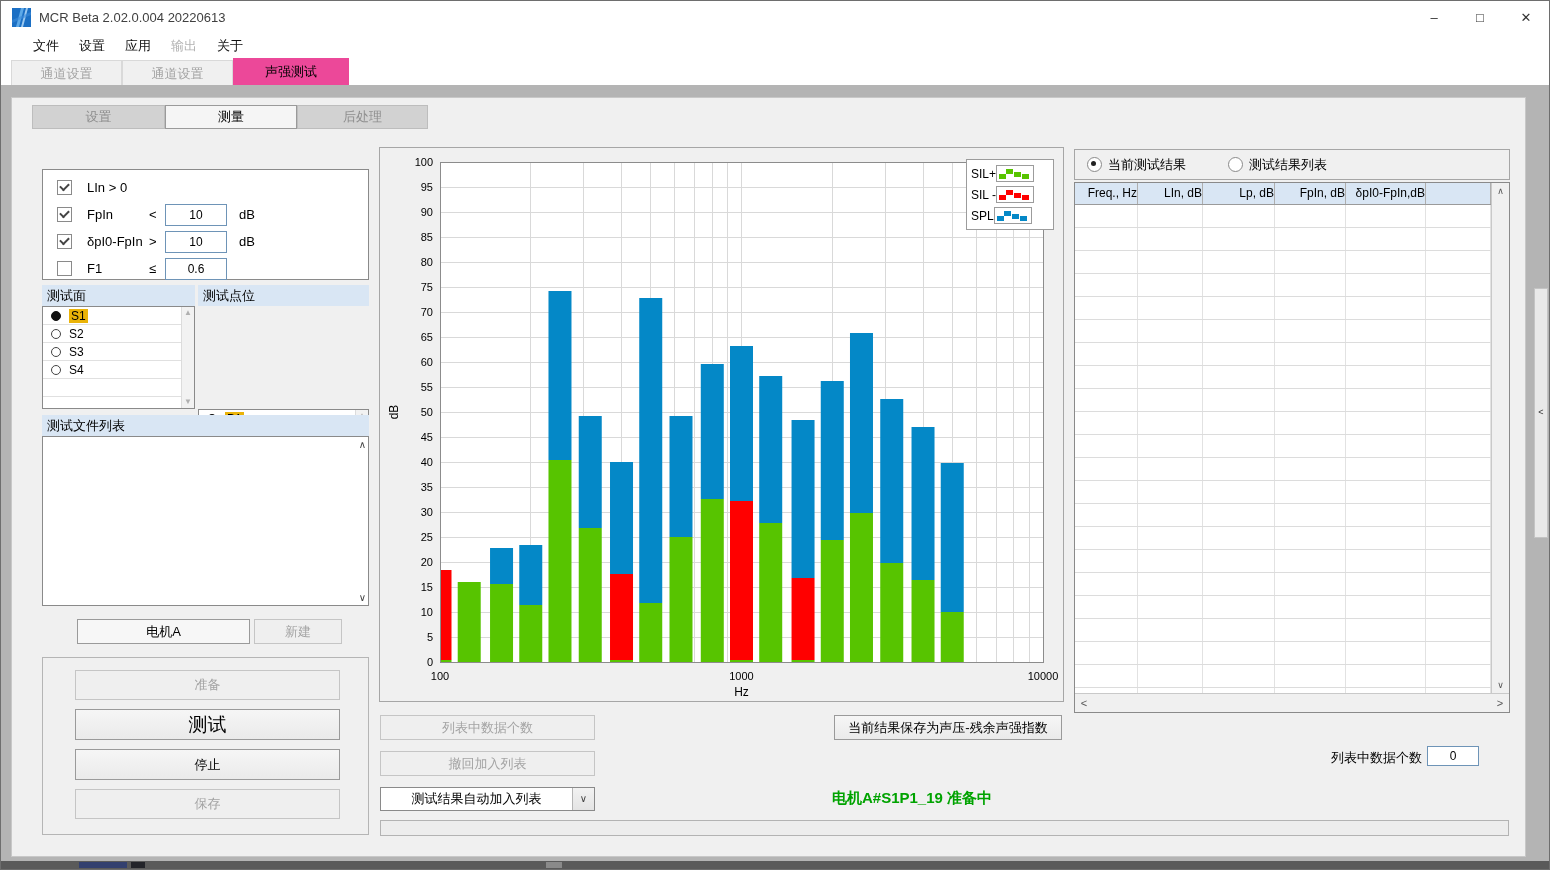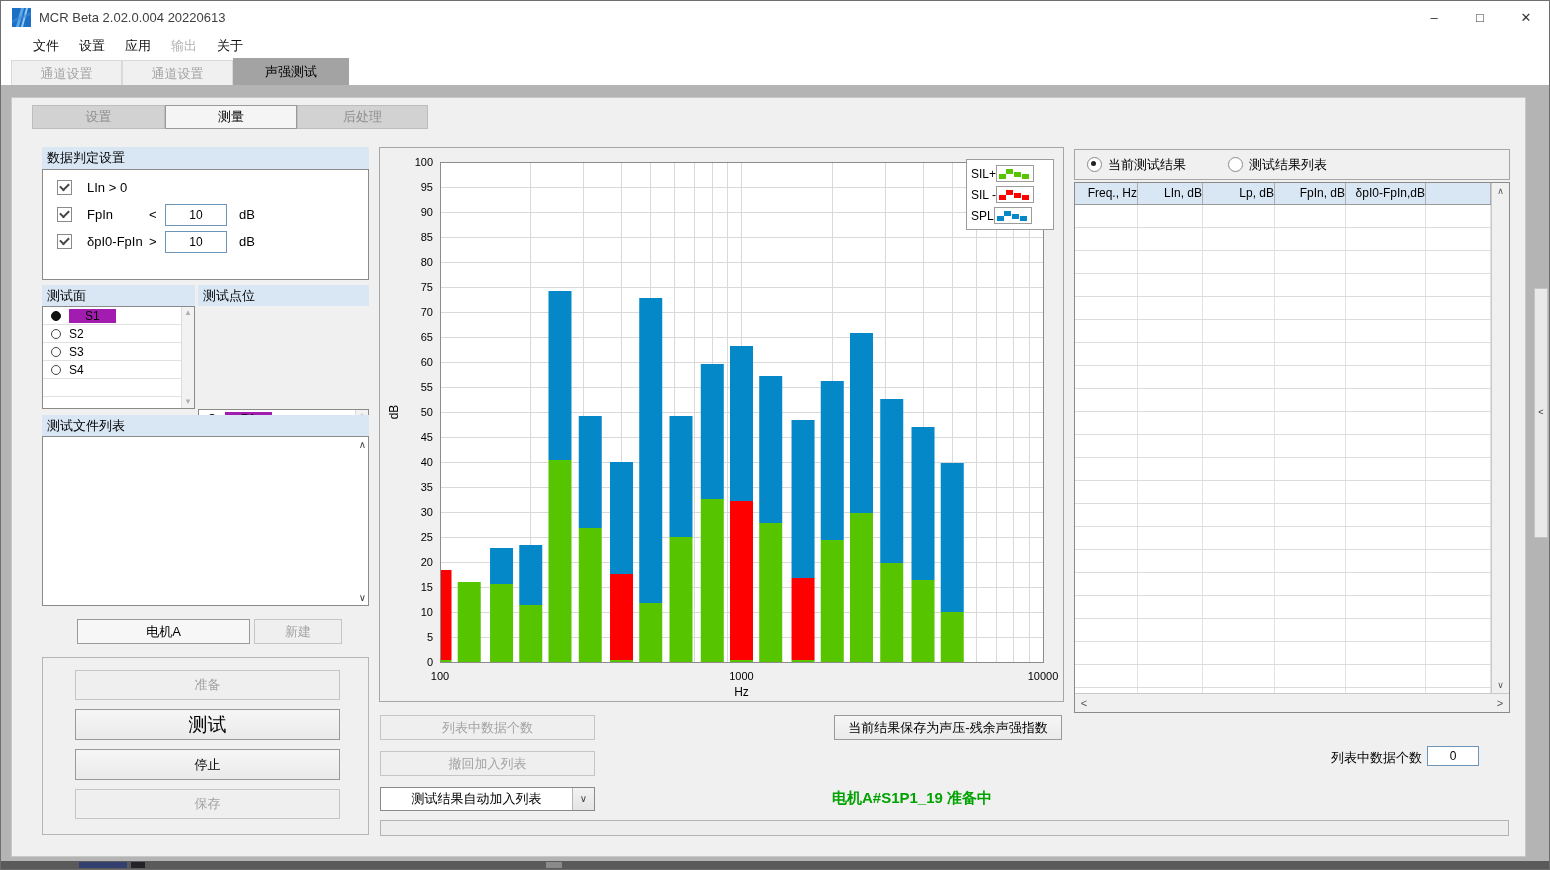--- a/index.html
+++ b/index.html
@@ -12,21 +12,21 @@
   .win-btns{position:absolute;right:0;top:0;height:33px;display:flex;}
   .win-btn{width:46px;height:33px;display:flex;align-items:center;justify-content:center;font-size:13px;color:#333;}
   
   .menubar{position:absolute;left:0;top:33px;right:0;height:24px;background:#ffffff;display:flex;align-items:center;padding-left:22px;}
   .menu-item{padding:3px 10px;font-size:13px;color:#111;}
   .menu-item.disabled{color:#b2b2b2;}
   
   .tabstrip{position:absolute;left:0;top:57px;right:0;height:27px;background:#ffffff;display:flex;align-items:flex-end;padding-left:10px;}
   .main-tab{width:111px;height:25px;line-height:25px;text-align:center;font-size:13px;background:#f0f0f0;
             border:1px solid #d9d9d9;border-bottom:none;color:#a3a3a3;box-sizing:border-box;}
-  .main-tab.active{width:116px;height:27px;line-height:27px;background:#a3a3a3;color:#000;border:none;}
+  .main-tab.active{width:116px;height:27px;line-height:27px;background:#ec4899;color:#000;border:none;}
   .band{position:absolute;left:0;top:84px;right:0;height:12px;background:#b4b4b4;}
   
   .content{position:absolute;left:10px;top:96px;width:1515px;height:760px;background:#f0f0f0;
            border:1px solid #c8c8c8;box-sizing:border-box;}
   .abs{position:absolute;box-sizing:border-box;}
   
   .sub-tab{height:24px;line-height:22px;text-align:center;font-size:13px;background:#d2d2d2;
            border:1px solid #bdbdbd;color:#8e8e8e;}
   .sub-tab.active{background:#f5f5f5;color:#000;border:1px solid #9a9a9a;}
   
@@ -43,21 +43,21 @@
   .jrow .op{position:absolute;left:106px;top:3px;}
   .jrow .unit{position:absolute;left:196px;top:3px;}
   .num-input{position:absolute;left:122px;top:0px;width:60px;height:20px;border:1px solid #6e94b7;
              background:#fff;text-align:center;font-size:12px;font-family:inherit;padding:0;}
   
   .list-box{background:#fff;border:1px solid #8a8a8a;position:relative;overflow:hidden;}
   .list-rows{position:absolute;left:0;top:0;right:12px;bottom:0;}
   .list-row{height:17px;border-bottom:1px solid #e0e0e0;display:flex;align-items:center;font-size:12px;padding-left:8px;}
   .blt{width:8px;height:8px;border-radius:50%;border:1px solid #444;background:#fff;margin-right:8px;flex:none;}
   .blt.sel{background:#111;border-color:#111;}
-  .sel-label{background:#a21caf;color:#000;padding:0 16px;}
+  .sel-label{background:#eab308;color:#000;padding:0 2px;}
   .vsb{position:absolute;right:0;top:0;bottom:0;width:12px;background:#f2f2f2;border-left:1px solid #dcdcdc;}
   .vsb .a{position:absolute;left:0;width:12px;height:12px;font-size:8px;color:#b0b0b0;text-align:center;line-height:12px;}
   
   .btn{display:flex;align-items:center;justify-content:center;font-size:13px;color:#000;
        background:linear-gradient(#f6f6f6,#eaeaea);border:1px solid #9a9a9a;}
   .btn.disabled{color:#a3a3a3;background:#efefef;border:1px solid #c5c5c5;}
   .btn.big{font-size:19px;}
   .groupbox{border:1px solid #b5b5b5;}
   
   .chart-panel{background:#f0f0f0;border:1px solid #a6a6a6;}
@@ -126,39 +126,44 @@
   <div class="band"></div>
 
   <div class="content">
 
     <div id="subtabs">
         <div class="abs sub-tab" style="left: 20px; top: 7px; width: 133px;">设置</div>
         <div class="abs sub-tab active" style="left: 153px; top: 7px; width: 132px;">测量</div>
         <div class="abs sub-tab" style="left: 285px; top: 7px; width: 131px;">后处理</div>
       </div>
 
-    <div class="abs sec-header" style="left:30px;top:49px;width:327px;height:22px;">数据判定设置</div>
     <div class="abs white-box" id="judge-box" style="left:30px;top:71px;width:327px;height:111px;">
         <div class="jrow" style="top: 7px;">
           <div class="cb checked" style="left: 14px; top: 3px;"></div>
           <div class="lbl">LIn &gt; 0</div>
         </div>
         <div class="jrow" style="top: 34px;">
           <div class="cb checked" style="left: 14px; top: 3px;"></div>
           <div class="lbl">FpIn</div>
           <div class="op">&lt;</div>
           <input class="num-input" value="10" style="">
           <div class="unit">dB</div>
         </div>
         <div class="jrow" style="top: 61px;">
           <div class="cb checked" style="left: 14px; top: 3px;"></div>
           <div class="lbl">δpI0-FpIn</div>
           <div class="op">&gt;</div>
           <input class="num-input" value="10" style="">
           <div class="unit">dB</div>
+        </div>
+        <div class="jrow" style="top: 88px;">
+          <div class="cb" style="left: 14px; top: 3px;"></div>
+          <div class="lbl">F1</div>
+          <div class="op">≤</div>
+          <input class="num-input" value="0.6" style="">
         </div>
       </div>
 
     <div class="abs sec-header" style="left:30px;top:187px;width:153px;height:21px;">测试面</div>
     <div class="abs sec-header" style="left:186px;top:187px;width:171px;height:21px;">测试点位</div>
     <div class="abs list-box" id="surface-list" style="left:30px;top:208px;width:153px;height:103px;">
         <div class="list-rows">
           <div class="list-row">
             <div class="blt sel"></div>
             <div class="sel-label">S1</div>

